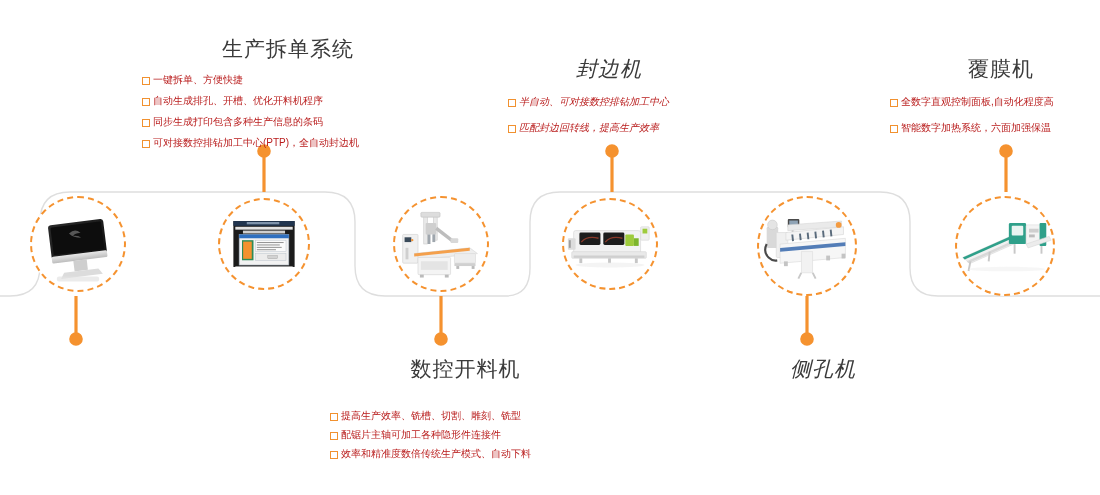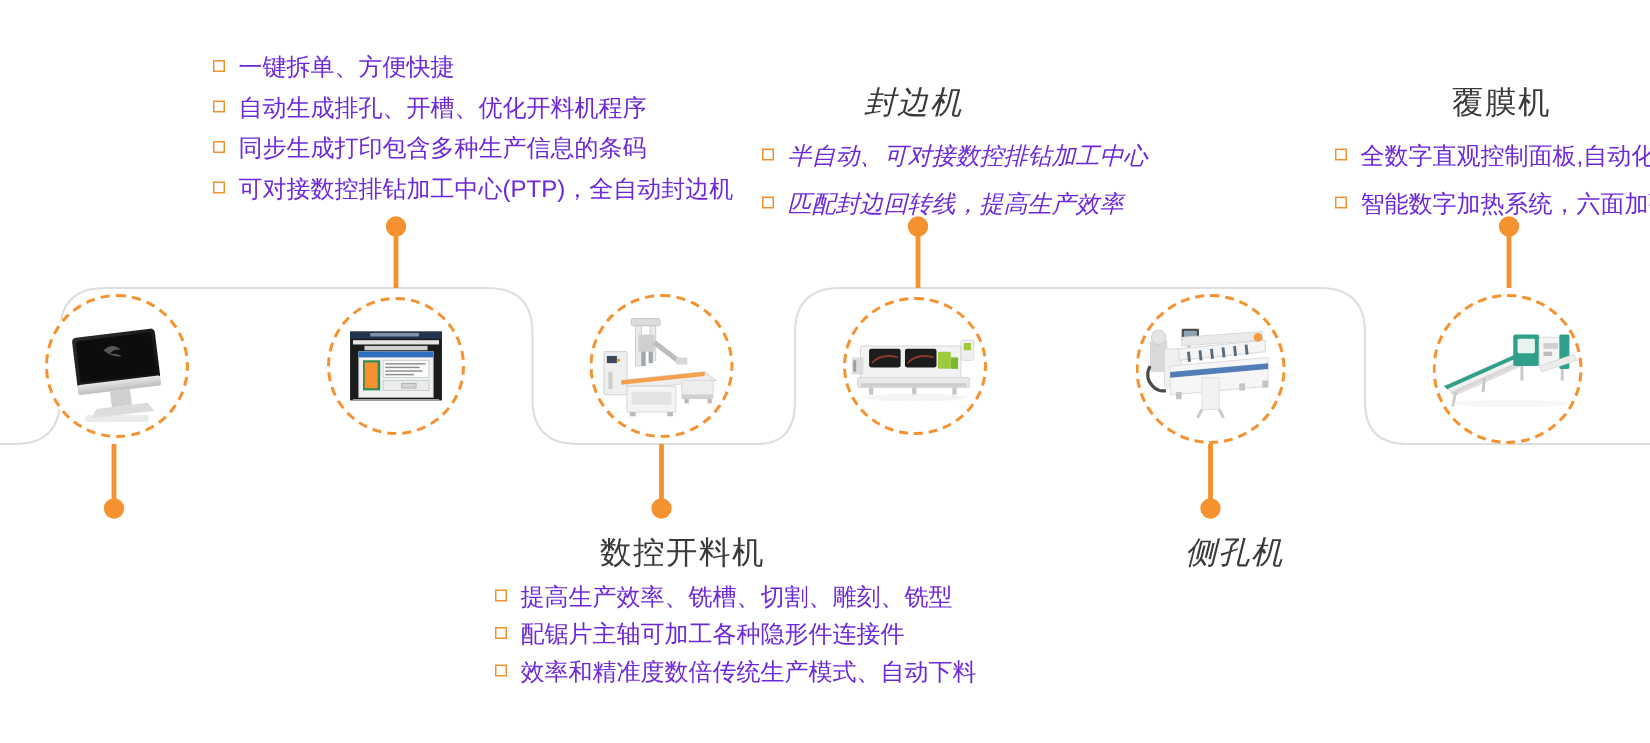--- a/index.html
+++ b/index.html
@@ -32,27 +32,27 @@
   .b-title{
     font-size:21px;
     color:#3a3a3a;
     letter-spacing:1px;
     white-space:nowrap;
     line-height:1;
   }
   .b-title.big{font-size:22px;}
   .b-list{list-style:none;margin:0;padding:0;}
   .b-list li{
-    font-size:16px;
-    color:#6d28d9;
+    font-size:10px;
+    color:#b91c1c;
     line-height:1;
     margin-bottom:11px;
     white-space:nowrap;
     position:relative;
-    padding-left:17px;
+    padding-left:11px;
   }
   .b-list li .sq{
     position:absolute;left:0;top:2px;
     width:8px;height:8px;
     border:1px solid #F1912F;
     box-sizing:border-box;
     display:block;
   }
   .tight li{margin-bottom:9px;}
 </style>
@@ -261,20 +261,21 @@
         <path d="M14 66 L12 76"></path>
           <path d="M34 56 L33 66"></path>
         <path d="M60 48 L60 58"></path>
           <path d="M88 50 L88 58"></path>
       </g>
       <ellipse cx="52" cy="74" rx="40" ry="2.4" fill="#eeeeee" opacity="0.55"></ellipse>
     </svg>
   </div>
 
   <div class="block" style="left:142px;top:38px;">
+    <div class="b-title" style="margin-left:80px;margin-bottom:16px;">生产拆单系统</div>
     <ul class="b-list">
       <li>
         <span class="sq"></span>
         <span>一键拆单、方便快捷</span>
       </li>
       <li>
         <span class="sq"></span>
         <span>自动生成排孔、开槽、优化开料机程序</span>
       </li>
       <li>
@@ -311,21 +312,21 @@
       </li>
       <li>
         <span class="sq"></span>
         <span>智能数字加热系统，六面加强保温</span>
       </li>
     </ul>
   </div>
 
 
   <div class="block" style="left:330px;top:358px;">
-    <div class="b-title" style="margin-left:70px;margin-bottom:12px;">数控开料机</div>
+    <div class="b-title" style="margin-left:70px;margin-bottom:32px;text-align:center;">数控开料机</div>
     <ul class="b-list tight">
       <li>
         <span class="sq"></span>
         <span>提高生产效率、铣槽、切割、雕刻、铣型</span>
       </li>
       <li>
         <span class="sq"></span>
         <span>配锯片主轴可加工各种隐形件连接件</span>
       </li>
       <li>

